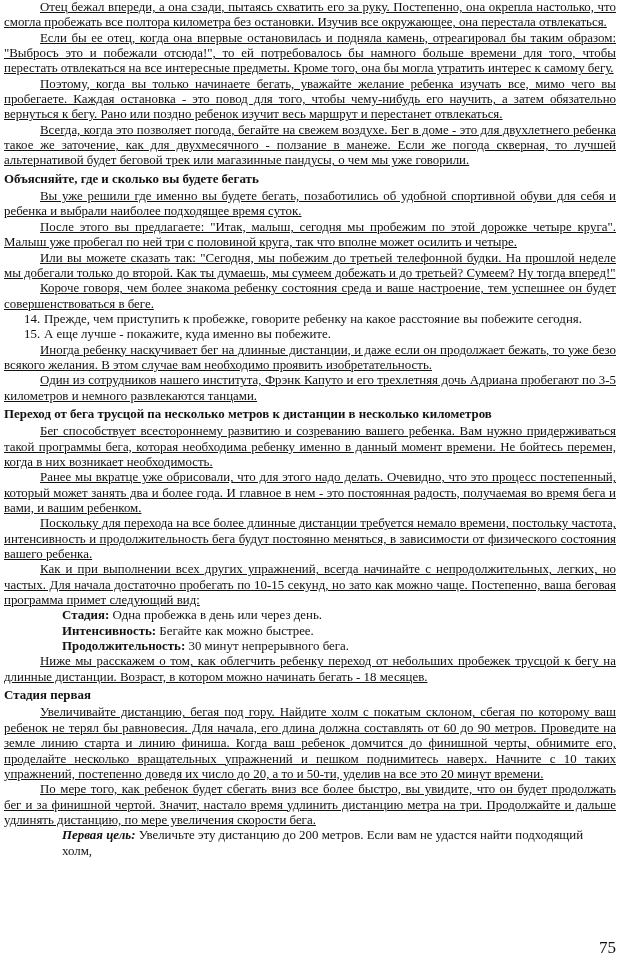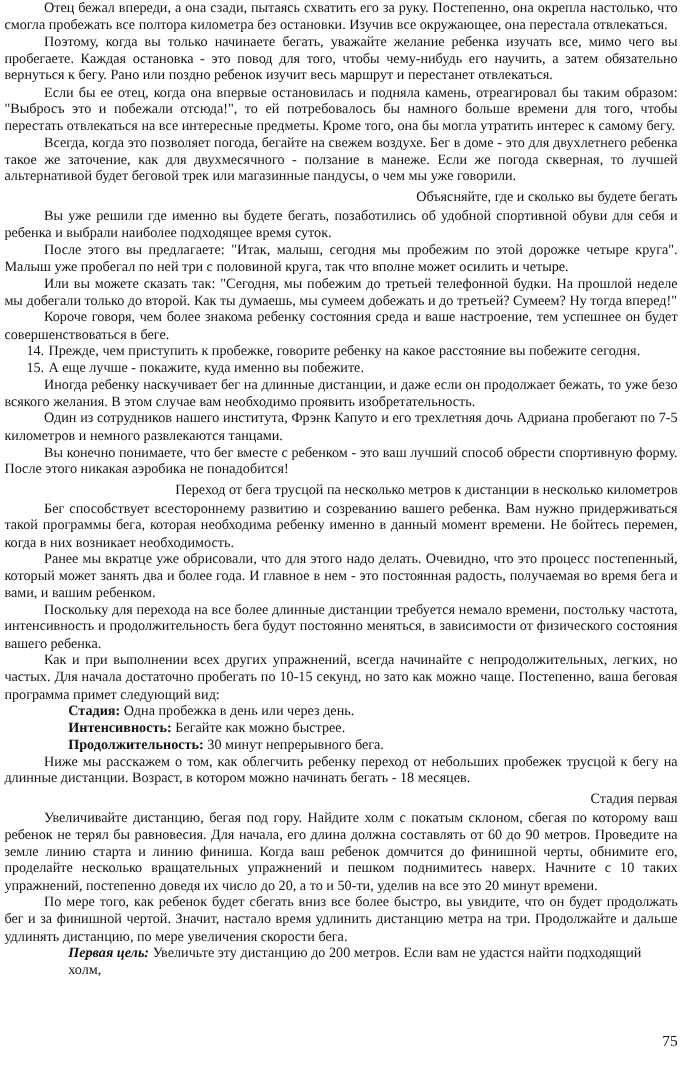--- a/index.html
+++ b/index.html
@@ -3,48 +3,47 @@
 <meta charset="utf-8">
 <style>
   html, body { margin: 0; padding: 0; background: #ffffff; }
   body {
     width: 620px; height: 971px; overflow: hidden; position: relative;
     font-family: "Liberation Serif", "DejaVu Serif", serif;
     font-size: 12.9px; line-height: 15.35px; color: #111111;
   }
   .page { position: absolute; left: 4px; top: 0px; width: 612px; }
   p { margin: 0; text-align: justify; }
-  .ind { text-indent: 36px; }
-  .h { text-align: right; font-weight: normal; margin: 3px 0 2px 0; }
+  .ind { text-indent: 36px; text-decoration: underline; }
+  .h { text-align: left; font-weight: bold; margin: 3px 0 2px 0; }
   .li { padding-left: 20px; text-indent: 0; }
   .li .num { display: inline-block; width: 20px; }
   .prog { padding-left: 58px; }
   .goal { padding-left: 58px; text-align: left; }
-  .pnum { position: absolute; right: 4px; top: 940px; font-size: 14px; }
+  .pnum { position: absolute; right: 4px; top: 940px; font-size: 17px; }
   b, strong { font-weight: bold; }
   .bi { font-weight: bold; font-style: italic; margin-top: 20px; }
 </style>
 </head>
 <body>
 
 <div class="page">
   <p class="ind">Отец бежал впереди, а она сзади, пытаясь схватить его за руку. Постепенно, она окрепла настолько, что смогла пробежать все полтора километра без остановки. Изучив все окружающее, она перестала отвлекаться.</p>
+  <p class="ind">Если бы ее отец, когда она впервые остановилась и подняла камень, отреагировал бы таким образом: "Выбросъ это и побежали отсюда!", то ей потребовалось бы намного больше времени для того, чтобы перестать отвлекаться на все интересные предметы. Кроме того, она бы могла утратить интерес к самому бегу.</p>
   <p class="ind">Поэтому, когда вы только начинаете бегать, уважайте желание ребенка изучать все, мимо чего вы пробегаете. Каждая остановка - это повод для того, чтобы чему-нибудь его научить, а затем обязательно вернуться к бегу. Рано или поздно ребенок изучит весь маршрут и перестанет отвлекаться.</p>
-  <p class="ind">Если бы ее отец, когда она впервые остановилась и подняла камень, отреагировал бы таким образом: "Выбросъ это и побежали отсюда!", то ей потребовалось бы намного больше времени для того, чтобы перестать отвлекаться на все интересные предметы. Кроме того, она бы могла утратить интерес к самому бегу.</p>
   <p class="ind">Всегда, когда это позволяет погода, бегайте на свежем воздухе. Бег в доме - это для двухлетнего ребенка такое же заточение, как для двухмесячного - ползание в манеже. Если же погода скверная, то лучшей альтернативой будет беговой трек или магазинные пандусы, о чем мы уже говорили.</p>
   <p class="h">Объясняйте, где и сколько вы будете бегать</p>
   <p class="ind">Вы уже решили где именно вы будете бегать, позаботились об удобной спортивной обуви для себя и ребенка и выбрали наиболее подходящее время суток.</p>
   <p class="ind">После этого вы предлагаете: "Итак, малыш, сегодня мы пробежим по этой дорожке четыре круга". Малыш уже пробегал по ней три с половиной круга, так что вполне может осилить и четыре.</p>
   <p class="ind">Или вы можете сказать так: "Сегодня, мы побежим до третьей телефонной будки. На прошлой неделе мы добегали только до второй. Как ты думаешь, мы сумеем добежать и до третьей? Сумеем? Ну тогда вперед!"</p>
   <p class="ind">Короче говоря, чем более знакома ребенку состояния среда и ваше настроение, тем успешнее он будет совершенствоваться в беге.</p>
   <p class="li"><span class="num">14.</span><span>Прежде, чем приступить к пробежке, говорите ребенку на какое расстояние вы побежите сегодня.</span></p>
   <p class="li"><span class="num">15.</span><span>А еще лучше - покажите, куда именно вы побежите.</span></p>
   <p class="ind">Иногда ребенку наскучивает бег на длинные дистанции, и даже если он продолжает бежать, то уже безо всякого желания. В этом случае вам необходимо проявить изобретательность.</p>
-  <p class="ind">Один из сотрудников нашего института, Фрэнк Капуто и его трехлетняя дочь Адриана пробегают по 7-5 километров и немного развлекаются танцами.</p>
-  <p class="ind">Вы конечно понимаете, что бег вместе с ребенком - это ваш лучший способ обрести спортивную форму. После этого никакая аэробика не понадобится!</p>
+  <p class="ind">Один из сотрудников нашего института, Фрэнк Капуто и его трехлетняя дочь Адриана пробегают по 3-5 километров и немного развлекаются танцами.</p>
   <p class="h">Переход от бега трусцой па несколько метров к дистанции в несколько километров</p>
   <p class="ind">Бег способствует всестороннему развитию и созреванию вашего ребенка. Вам нужно придерживаться такой программы бега, которая необходима ребенку именно в данный момент времени. Не бойтесь перемен, когда в них возникает необходимость.</p>
   <p class="ind">Ранее мы вкратце уже обрисовали, что для этого надо делать. Очевидно, что это процесс постепенный, который может занять два и более года. И главное в нем - это постоянная радость, получаемая во время бега и вами, и вашим ребенком.</p>
   <p class="ind">Поскольку для перехода на все более длинные дистанции требуется немало времени, постольку частота, интенсивность и продолжительность бега будут постоянно меняться, в зависимости от физического состояния вашего ребенка.</p>
   <p class="ind">Как и при выполнении всех других упражнений, всегда начинайте с непродолжительных, легких, но частых. Для начала достаточно пробегать по 10-15 секунд, но зато как можно чаще. Постепенно, ваша беговая программа примет следующий вид:</p>
   <p class="prog"><b>Стадия:</b><span> Одна пробежка в день или через день.</span></p>
   <p class="prog"><b>Интенсивность:</b><span> Бегайте как можно быстрее.</span></p>
   <p class="prog"><b>Продолжительность:</b><span> 30 минут непрерывного бега.</span></p>
   <p class="ind">Ниже мы расскажем о том, как облегчить ребенку переход от небольших пробежек трусцой к бегу на длинные дистанции. Возраст, в котором можно начинать бегать - 18 месяцев.</p>
   <p class="h">Стадия первая</p>

